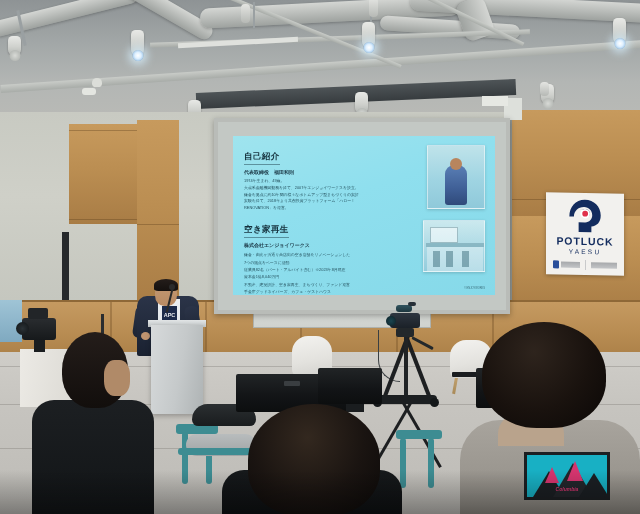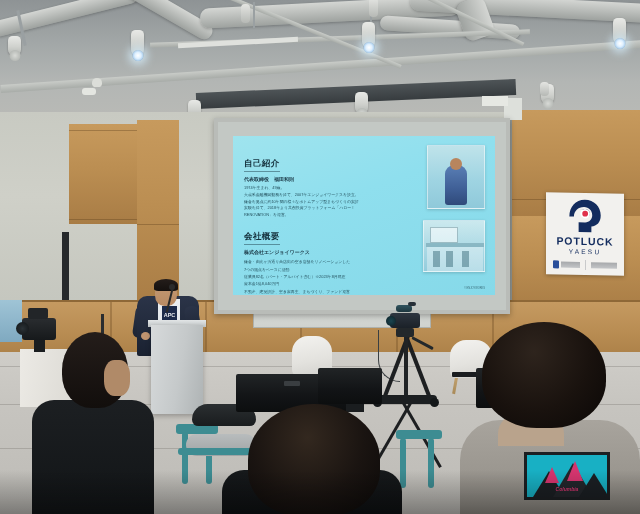--- a/index.html
+++ b/index.html
@@ -76,21 +76,21 @@
   }
   .screen-surface {
     position:absolute; left:218px; top:122px; width:288px; height:188px;
     background:#c3c8c4;
   }
   .slide {
     position:absolute; left:233px; top:136px; width:262px; height:159px;
     background:linear-gradient(160deg,#9fe4ee 0%,#8fdfee 40%,#86d9e9 100%);
     overflow:hidden;
   }
-  .slide-inner { position:absolute; inset:0; padding:16px 11px; }
+  .slide-inner { position:absolute; inset:0; padding:9px 11px; }
   .sl-h1 {
     font-size:8.5px; font-weight:bold; color:#14303c; letter-spacing:.4px;
     border-bottom:1px solid rgba(20,48,60,.45); display:inline-block;
     padding-bottom:1px; margin-bottom:4px;
   }
   .sl-sub { font-size:5px; font-weight:bold; color:#1a3644; margin-bottom:3px; }
   .sl-p { font-size:3.9px; color:#25525f; line-height:1.75; width:140px; }
   .sl-bul { font-size:3.9px; color:#25525f; line-height:1.9; width:152px; }
   .sl-foot { position:absolute; right:10px; bottom:5px; font-size:2.6px; color:#3a6d7a; }
   .sl-photo {
@@ -382,21 +382,21 @@
     <div class="slide-inner">
       <div class="sl-h1">自己紹介</div>
       <div class="sl-sub">代表取締役　福田和則</div>
       <div class="sl-p" style="white-space:pre-line;">1974年生まれ、49歳。
 大蔵系金融機関勤務を経て、2007年エンジョイワークスを設立。
 鎌倉を拠点に約10年間の様々なボトムアップ型まちづくりの実証
 実験を経て、2018年より共創投資プラットフォーム「ハロー！
 RENOVATION」を運営。</div>
 
       <div style="height:6px;"></div>
-      <div class="sl-h1">会社概要</div>
+      <div class="sl-h1">空き家再生</div>
       <div class="sl-sub">株式会社エンジョイワークス</div>
       <div class="sl-bul" style="white-space:pre-line;">鎌倉・由比ヶ浜通り商店街の空き店舗をリノベーションした
 7つの拠点をベースに活動</div>
       <div class="sl-bul">従業員82名（パート・アルバイト含む）※2023年8月現在</div>
       <div class="sl-bul">資本金1億8,040万円</div>
       <div class="sl-bul">不動産、建築設計、空き家再生、まちづくり、ファンド運営</div>
       <div class="sl-bul" style="white-space:pre-line;">手金庫グッドネイバーズ、カフェ・ゲストハウス
 シェアオフィスなどを運営</div>
 
       <div class="sl-foot">© ENJOYWORKS</div>

